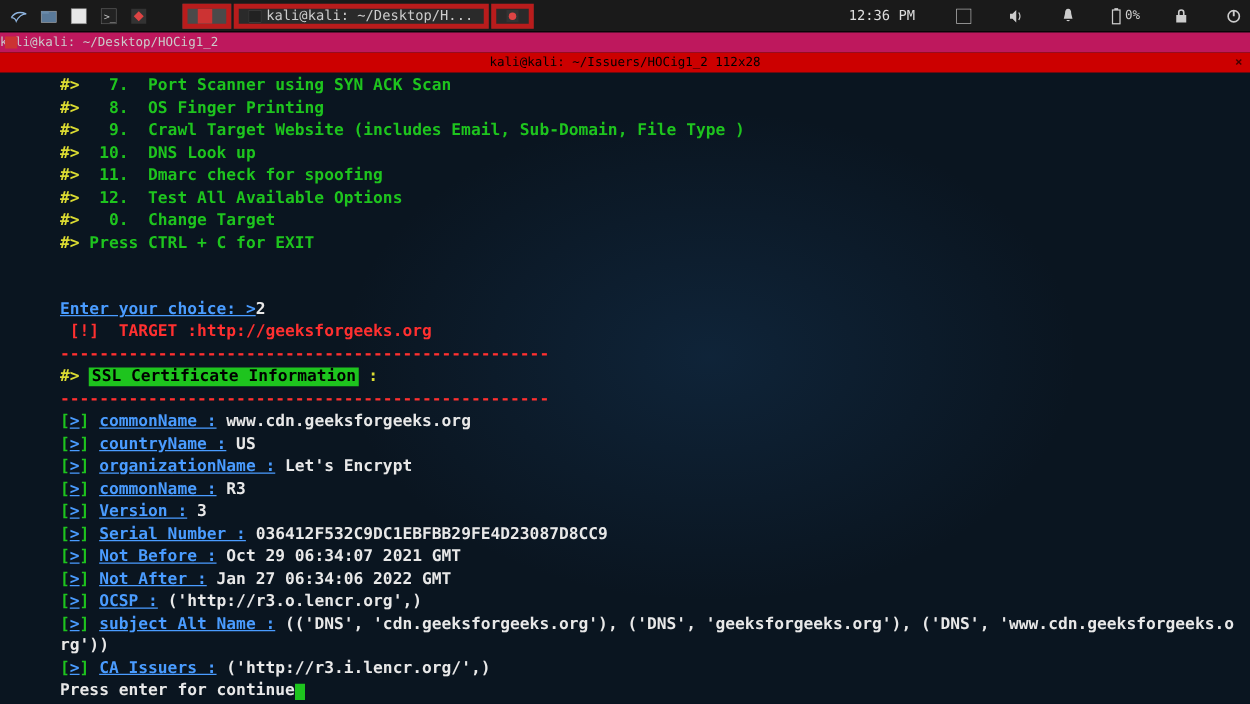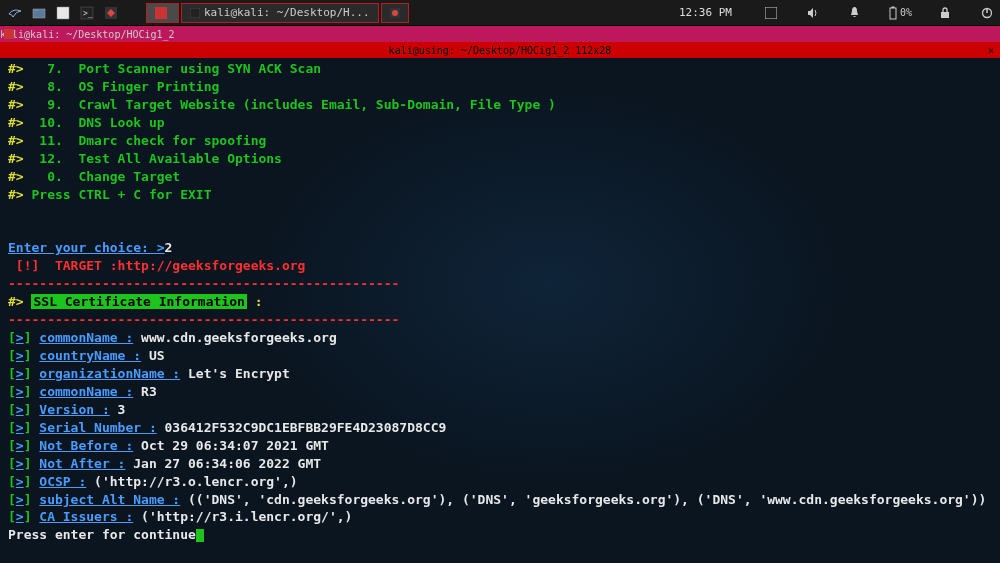--- a/index.html
+++ b/index.html
@@ -26,21 +26,21 @@
     .panel-left { display: flex; align-items: center; gap: 2px; }
     .panel-right { margin-left: auto; display: flex; align-items: center; gap: 24px; }
     .tasklet {
       height: 20px;
       padding: 0 8px;
       background: #2a2a2a;
       font-size: 11px;
       display: flex;
       align-items: center;
       color: #ccc;
-      border: 1px solid #b91c1c;
+      border: 4px solid #b91c1c;
     }
     .tasklet.active { background: #4a4a4a; }
     .app-icon {
       width: 22px; height: 22px;
       display: flex; align-items: center; justify-content: center;
       color: #8fb5e0;
       font-size: 14px;
     }
     .clock { font-size: 11px; color: #ddd; margin-right: 6px; }
     .tray-icon { width: 18px; height: 18px; display: flex; align-items: center; justify-content: center; color: #ccc; font-size: 13px; }
@@ -72,20 +72,21 @@
     .terminal {
       padding: 2px 8px 4px 8px;
       font-size: 13px;
       line-height: 1.38;
       font-weight: bold;
       white-space: pre-wrap;
       word-break: break-all;
       background: radial-gradient(ellipse 420px 280px at 55% 45%, rgba(30,80,130,0.25) 0%, rgba(10,21,32,0) 70%), #0a1520;
       height: calc(563px - 26px - 16px - 16px);
       overflow: hidden;
+      margin-left: 40px;
     }
     .g { color: #1ec41e; }
     .y { color: #dcdc32; }
     .b { color: #4a9cff; text-decoration: underline; }
     .r { color: #ff3030; text-align: center; }
     .w { color: #e8e8e8; }
     .hl { background: #1ec41e; color: #000; padding: 0 2px; }
     .dash { color: #ff3030; }
     .cursor {
       display: inline-block; width: 8px; height: 13px;
@@ -190,17 +191,17 @@
     <span class="tb-icon">
       <svg width="10" height="10" viewBox="0 0 10 10">
           <rect width="10" height="10" fill="#c33"></rect>
         </svg>
     </span>
   </div>
   <span>kali@kali: ~/Desktop/HOCig1_2</span>
 </div>
 
 <div class="tabbar">
-  <span>kali@using: ~/Desktop/HOCig1_2 112x28</span>
+  <span>kali@kali: ~/Issuers/HOCig1_2 112x28</span>
   <span class="x">×</span>
 </div>
 
 <div class="terminal" id="term"><span class="menu-row"><span class="y">#&gt;</span> <span class="g">  7.  Port Scanner using SYN ACK Scan</span></span><span class="menu-row"><span class="y">#&gt;</span> <span class="g">  8.  OS Finger Printing</span></span><span class="menu-row"><span class="y">#&gt;</span> <span class="g">  9.  Crawl Target Website (includes Email, Sub-Domain, File Type )</span></span><span class="menu-row"><span class="y">#&gt;</span> <span class="g"> 10.  DNS Look up</span></span><span class="menu-row"><span class="y">#&gt;</span> <span class="g"> 11.  Dmarc check for spoofing</span></span><span class="menu-row"><span class="y">#&gt;</span> <span class="g"> 12.  Test All Available Options</span></span><span class="menu-row"><span class="y">#&gt;</span> <span class="g">  0.  Change Target</span></span><span class="menu-row"><span class="y">#&gt;</span> <span class="g">Press CTRL + C for EXIT</span></span><span class="tline">&nbsp;</span><span class="tline">&nbsp;</span><span class="tline"><span class="b">Enter your choice: &gt;</span><span class="w">2</span></span><span class="tline"><span class="r"> [!]  TARGET :http://geeksforgeeks.org</span></span><span class="tline dash">--------------------------------------------------</span><span class="tline"><span class="y">#&gt; </span><span class="hl">SSL Certificate Information</span><span class="y"> :</span></span><span class="tline dash">--------------------------------------------------</span><span class="tline"><span class="g">[</span><span class="b">&gt;</span><span class="g">]</span> <span class="b">commonName :</span> <span class="w">www.cdn.geeksforgeeks.org</span></span><span class="tline"><span class="g">[</span><span class="b">&gt;</span><span class="g">]</span> <span class="b">countryName :</span> <span class="w">US</span></span><span class="tline"><span class="g">[</span><span class="b">&gt;</span><span class="g">]</span> <span class="b">organizationName :</span> <span class="w">Let's Encrypt</span></span><span class="tline"><span class="g">[</span><span class="b">&gt;</span><span class="g">]</span> <span class="b">commonName :</span> <span class="w">R3</span></span><span class="tline"><span class="g">[</span><span class="b">&gt;</span><span class="g">]</span> <span class="b">Version :</span> <span class="w">3</span></span><span class="tline"><span class="g">[</span><span class="b">&gt;</span><span class="g">]</span> <span class="b">Serial Number :</span> <span class="w">036412F532C9DC1EBFBB29FE4D23087D8CC9</span></span><span class="tline"><span class="g">[</span><span class="b">&gt;</span><span class="g">]</span> <span class="b">Not Before :</span> <span class="w">Oct 29 06:34:07 2021 GMT</span></span><span class="tline"><span class="g">[</span><span class="b">&gt;</span><span class="g">]</span> <span class="b">Not After :</span> <span class="w">Jan 27 06:34:06 2022 GMT</span></span><span class="tline"><span class="g">[</span><span class="b">&gt;</span><span class="g">]</span> <span class="b">OCSP :</span> <span class="w">('http://r3.o.lencr.org',)</span></span><span class="tline"><span class="g">[</span><span class="b">&gt;</span><span class="g">]</span> <span class="b">subject Alt Name :</span> <span class="w">(('DNS', 'cdn.geeksforgeeks.org'), ('DNS', 'geeksforgeeks.org'), ('DNS', 'www.cdn.geeksforgeeks.org'))</span></span><span class="tline"><span class="g">[</span><span class="b">&gt;</span><span class="g">]</span> <span class="b">CA Issuers :</span> <span class="w">('http://r3.i.lencr.org/',)</span></span><span class="tline"><span class="w">Press enter for continue</span><span class="cursor"></span></span></div>
 
 </body></html>

